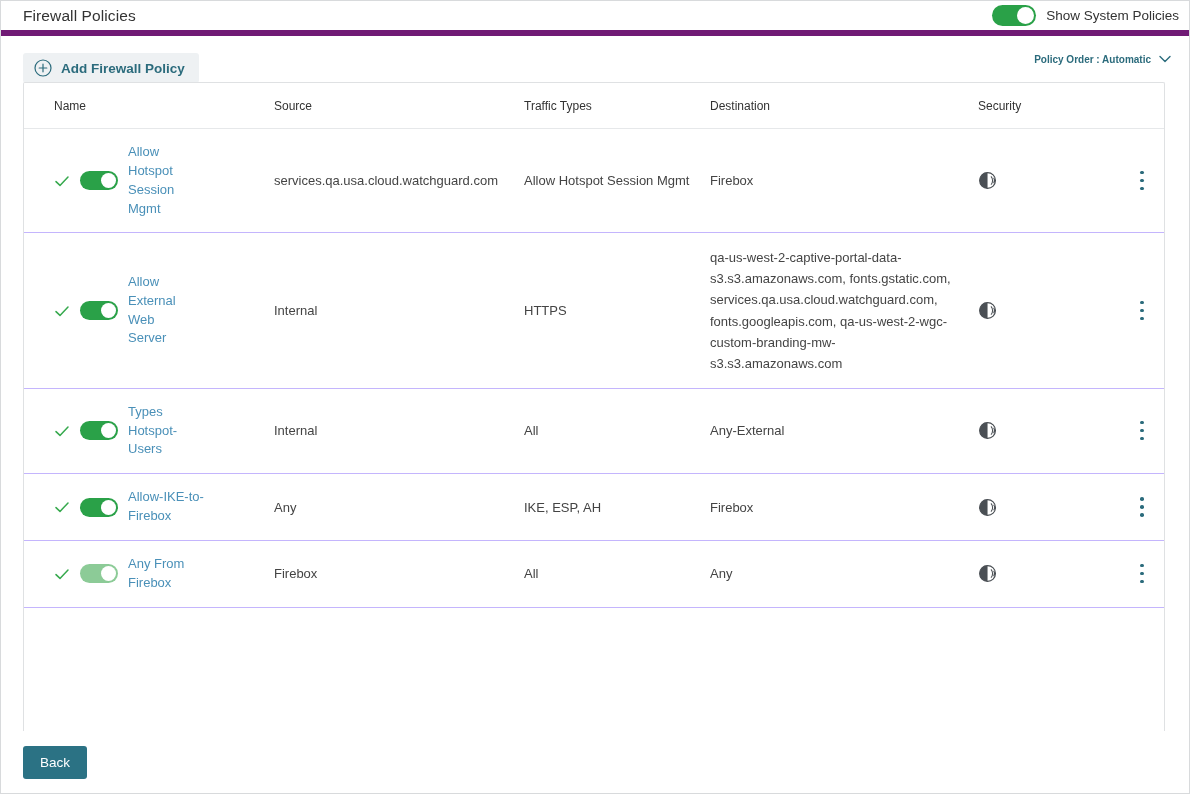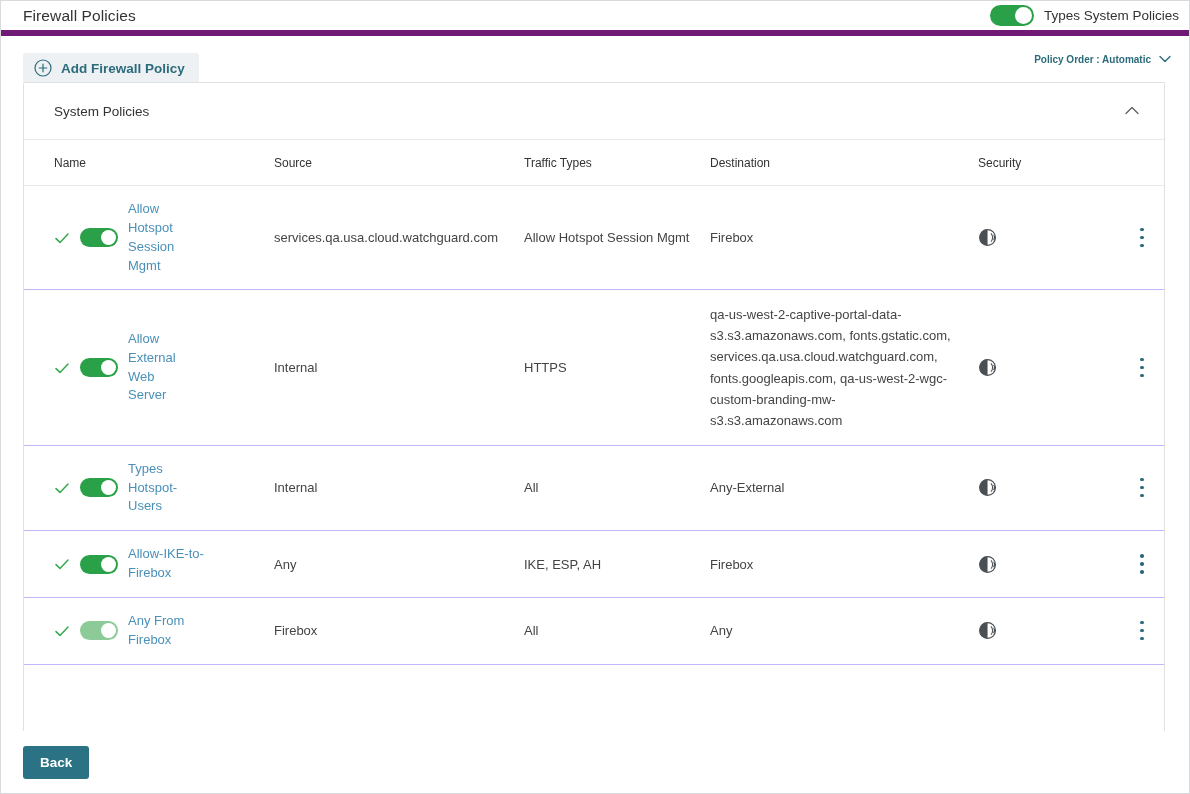--- a/index.html
+++ b/index.html
@@ -250,37 +250,37 @@
     padding: 0 22px;
     box-sizing: border-box;
   }
   .back-btn {
     background: #2b7284;
     color: #ffffff;
     border: none;
     border-radius: 3px;
     font-family: "Liberation Sans", sans-serif;
     font-size: 13.5px;
-    font-weight: bold;
+    font-weight: normal;
     padding: 9px 17px;
     cursor: pointer;
   }
 </style>
 </head>
 <body>
 
 <div class="page">
 
   <div class="titlebar">
     <div class="page-title">Firewall Policies</div>
     <div class="show-sys">
       <span class="switch">
         <span class="knob"></span>
       </span>
-      <span class="show-sys-label">Types System Policies</span>
+      <span class="show-sys-label">Show System Policies</span>
     </div>
   </div>
 
   <div class="toolbar">
     <button class="add-btn">
       <svg class="plus-circle" viewBox="0 0 18 18">
         <circle cx="9" cy="9" r="8" fill="none" stroke="#2b6b7c" stroke-width="1.2"></circle>
         <path d="M9 5.2 V12.8 M5.2 9 H12.8" stroke="#2b6b7c" stroke-width="1.2" stroke-linecap="round"></path>
       </svg>
       <span>Add Firewall Policy</span>
@@ -289,26 +289,20 @@
     <div class="policy-order">
       <span>Policy Order : Automatic</span>
       <svg class="chev" viewBox="0 0 12 8">
         <path d="M1 1.6 L6 6.4 L11 1.6" fill="none" stroke="#2b6b7c" stroke-width="1.4" stroke-linecap="round" stroke-linejoin="round"></path>
       </svg>
     </div>
   </div>
 
   <div class="card-wrap">
     <div class="card">
-      <div class="card-head">
-        <div class="card-head-title">System Policies</div>
-        <svg class="collapse-btn" viewBox="0 0 20 20">
-          <path d="M4 12.5 L10 6.5 L16 12.5" fill="none" stroke="#5a6066" stroke-width="1.3" stroke-linecap="round" stroke-linejoin="round"></path>
-        </svg>
-      </div>
 
       <table class="policies">
         <thead>
           <tr>
             <th class="col-name">Name</th>
             <th class="col-src">Source</th>
             <th class="col-traf">Traffic Types</th>
             <th class="col-dest">Destination</th>
             <th class="col-sec">Security</th>
             <th class="col-menu"></th>

